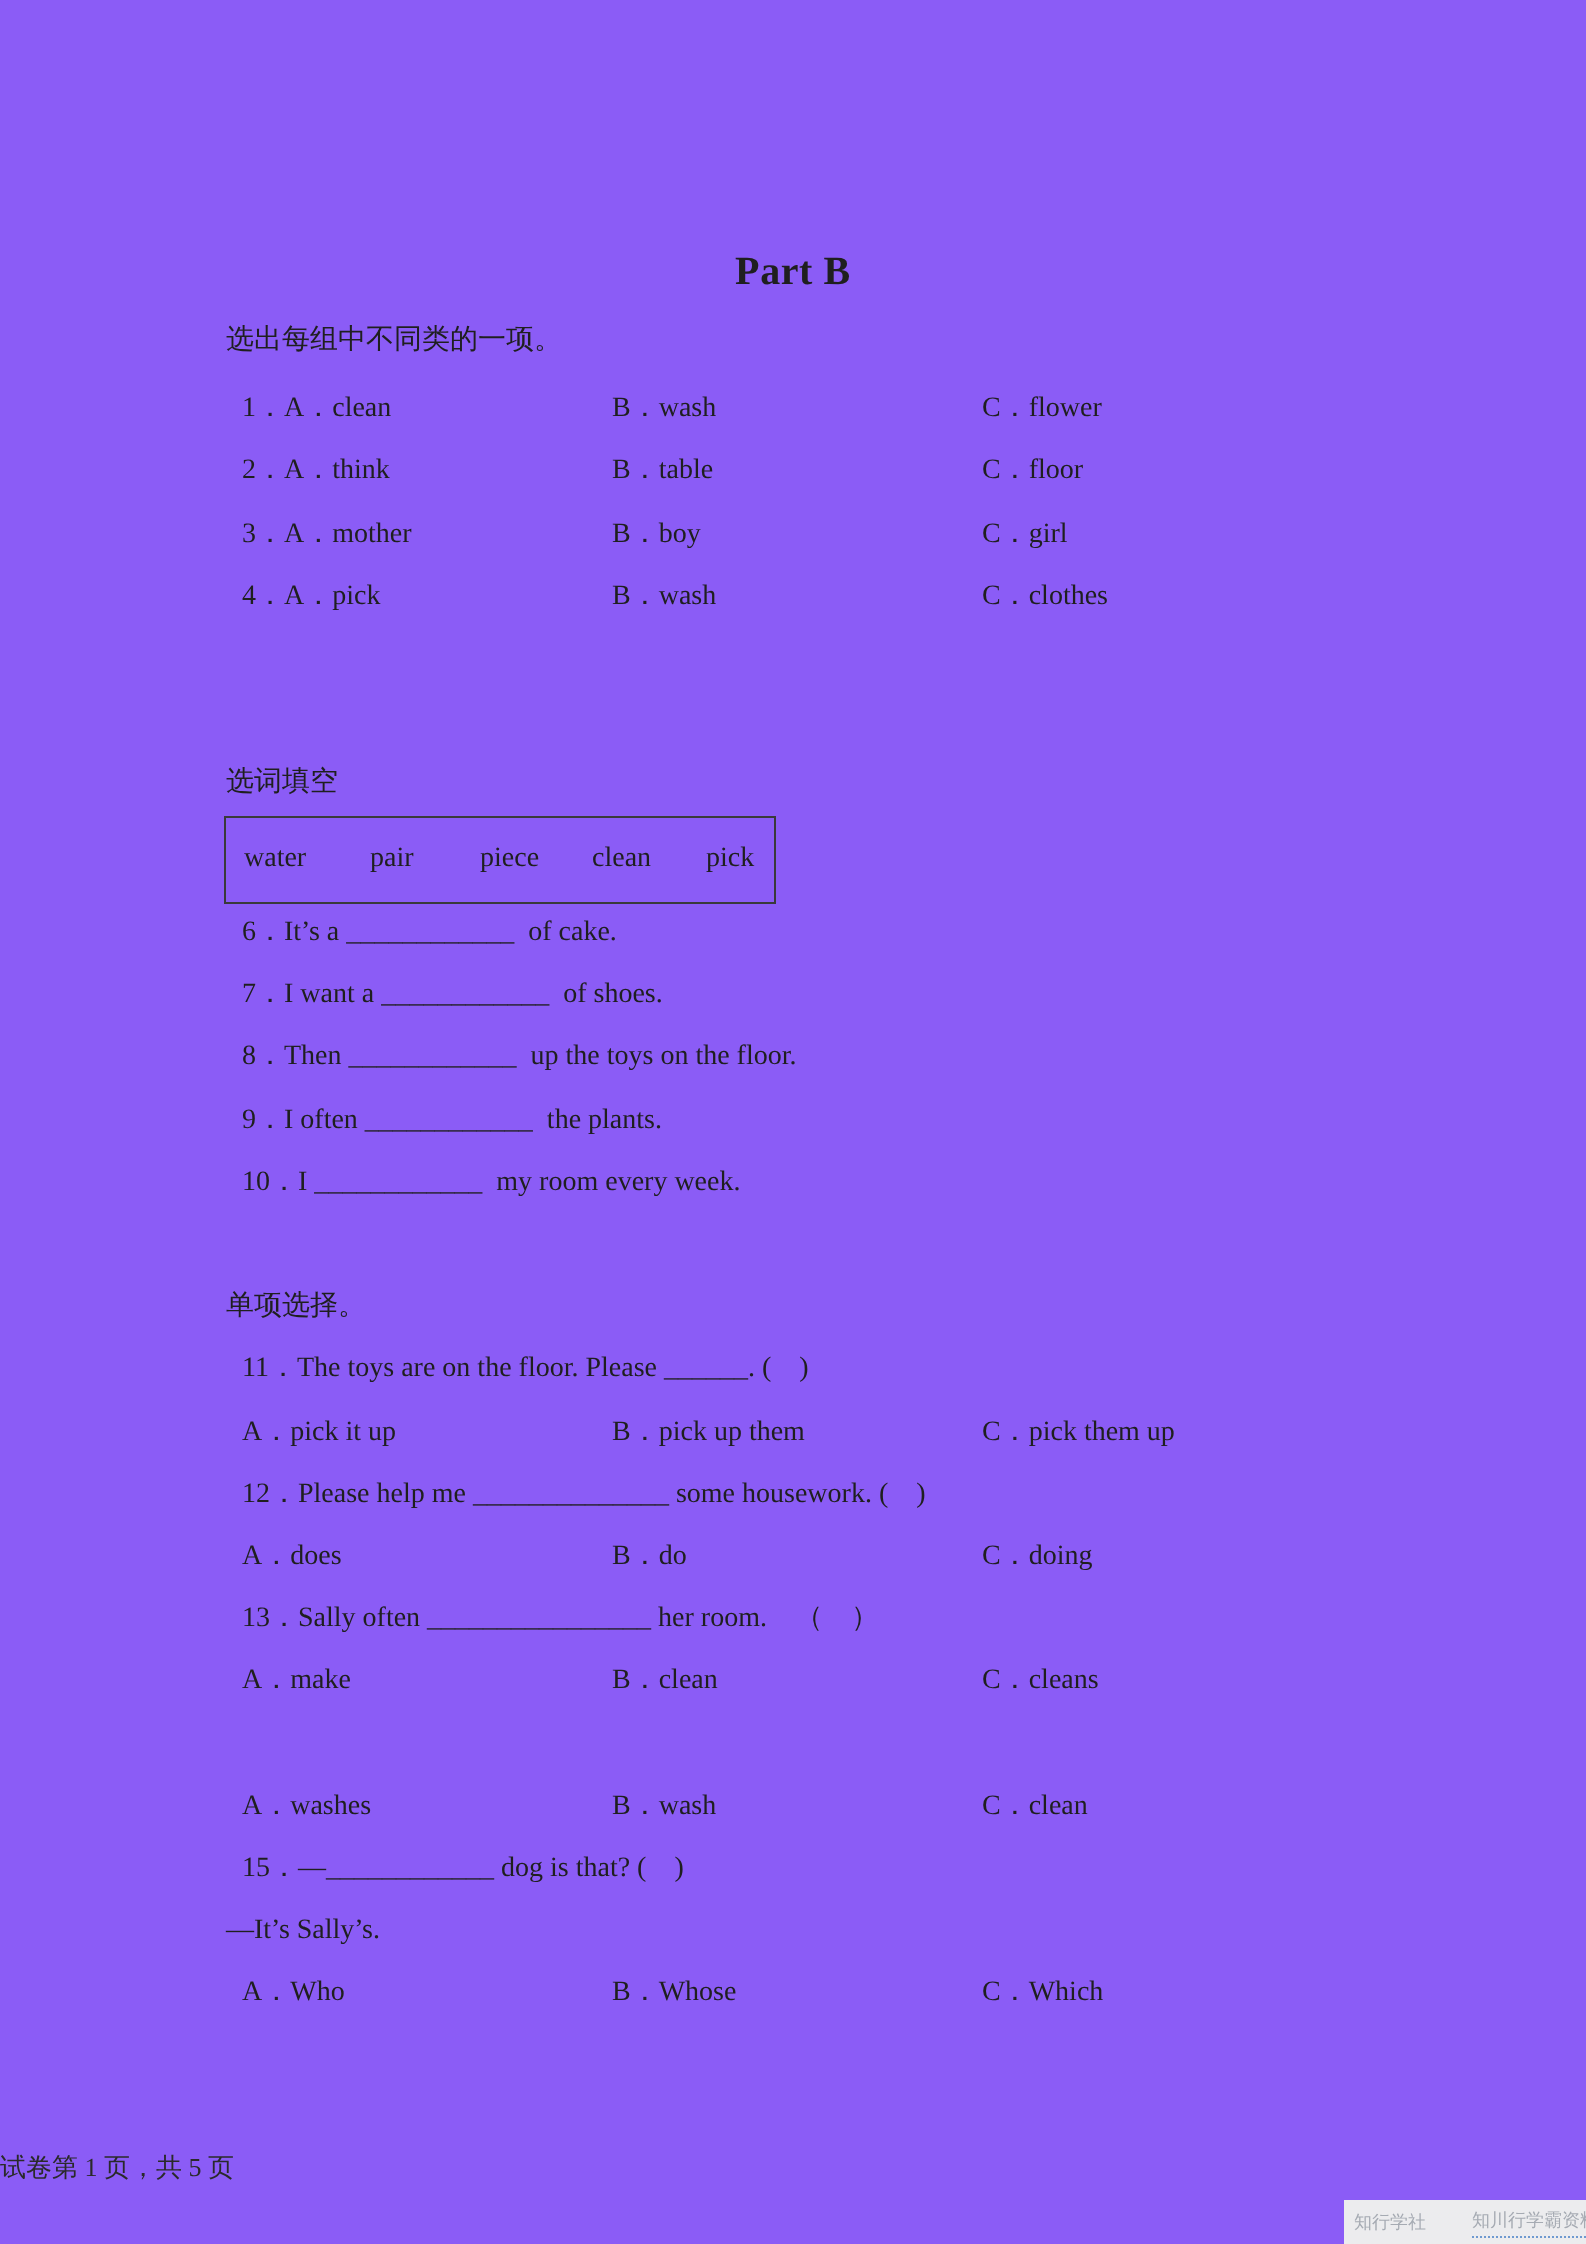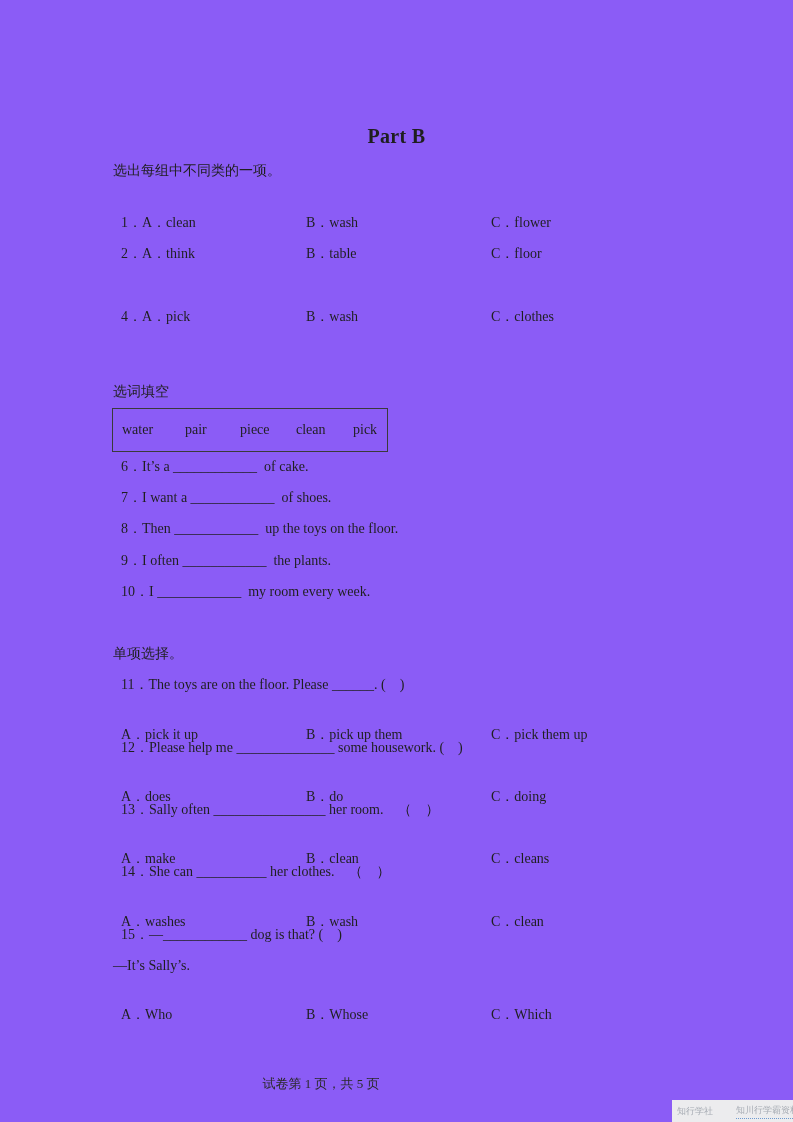--- a/index.html
+++ b/index.html
@@ -14,34 +14,34 @@
   .line{
     position:absolute;left:113px;height:20px;line-height:20px;
     white-space:pre;
   }
   .title{
     position:absolute;left:0;top:125px;width:793px;
     text-align:center;font-size:20px;font-weight:bold;
     letter-spacing:0.3px;
   }
   .row3{position:absolute;left:0;top:0;width:793px;height:20px;line-height:20px;}
-  .row3 span{position:absolute;white-space:pre;margin-top:18px;}
+  .row3 span{position:absolute;white-space:pre;}
   .colA{left:121px;}
   .colB{left:306px;}
   .colC{left:491px;}
   .qline{left:121px;}
   .wordbox{
     position:absolute;left:112px;top:408px;width:274px;height:42px;
     border:1px solid #3a3a3a;
   }
   .wordbox span{position:absolute;top:0;height:42px;line-height:42px;white-space:pre;}
   .w0{left:9px;}.w1{left:72px;}.w2{left:127px;}.w3{left:183px;}.w4{left:240px;}
   .footer{
     position:absolute;left:0;top:1074px;width:642px;height:20px;line-height:20px;
-    text-align:center;font-size:13px;color:#2a2a2a;white-space:pre;
+    text-align:left;font-size:13px;color:#2a2a2a;white-space:pre;
   }
   .wmark{
     position:absolute;right:0;bottom:0;width:121px;height:22px;
     background:#ececee;
     display:flex;align-items:center;gap:23px;
     padding-left:5px;box-sizing:border-box;
     font-family:"Liberation Sans","DejaVu Sans",sans-serif;
     font-size:9px;color:#a6abb3;white-space:pre;
   }
   .wmark .wm-right{border-bottom:1px dotted #6f9ad0;padding-bottom:1px;}
@@ -57,20 +57,25 @@
 
   <div class="row3" style="top:195px">
     <span class="colA">1．A．clean</span>
     <span class="colB">B．wash</span>
     <span class="colC">C．flower</span>
   </div>
   <div class="row3" style="top:226px">
     <span class="colA">2．A．think</span>
     <span class="colB">B．table</span>
     <span class="colC">C．floor</span>
+  </div>
+  <div class="row3" style="top:258px">
+    <span class="colA">3．A．mother</span>
+    <span class="colB">B．boy</span>
+    <span class="colC">C．girl</span>
   </div>
   <div class="row3" style="top:289px">
     <span class="colA">4．A．pick</span>
     <span class="colB">B．wash</span>
     <span class="colC">C．clothes</span>
   </div>
 
   <div class="line" style="top:382px">选词填空</div>
 
   <div class="wordbox">
@@ -103,21 +108,20 @@
     <span class="colC">C．doing</span>
   </div>
 
   <div class="line qline" style="top:800px">13．Sally often ________________ her room.　（　）</div>
   <div class="row3" style="top:831px">
     <span class="colA">A．make</span>
     <span class="colB">B．clean</span>
     <span class="colC">C．cleans</span>
   </div>
 
-  <div class="line qline" style="top:862px">14．She can __________ her clothes.　（　）</div>
   <div class="row3" style="top:894px">
     <span class="colA">A．washes</span>
     <span class="colB">B．wash</span>
     <span class="colC">C．clean</span>
   </div>
 
   <div class="line qline" style="top:925px">15．—____________ dog is that? (　)</div>
   <div class="line" style="top:956px">—It’s Sally’s.</div>
   <div class="row3" style="top:987px">
     <span class="colA">A．Who</span>

